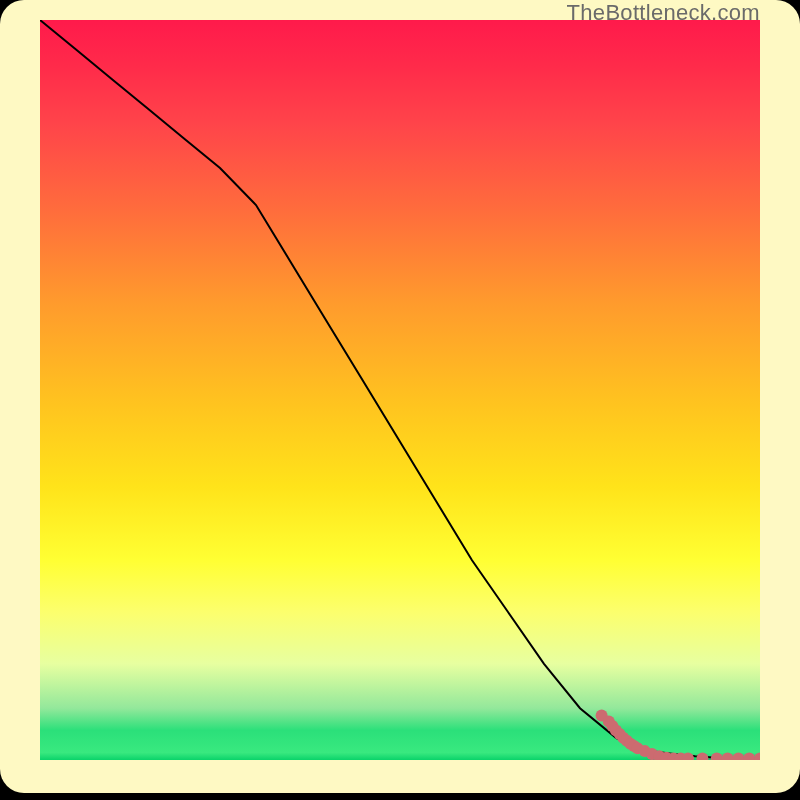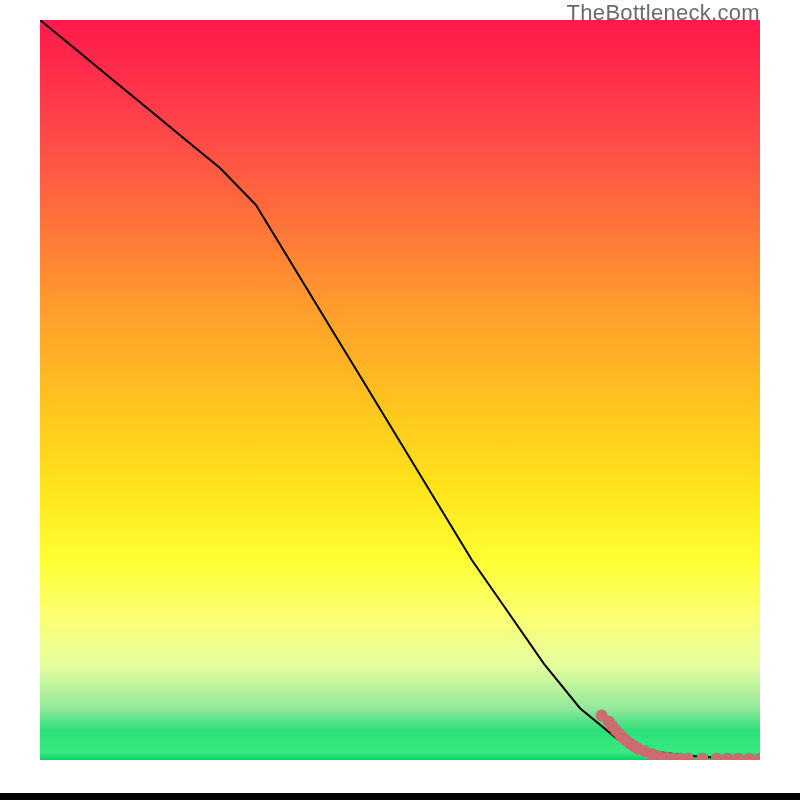--- a/index.html
+++ b/index.html
@@ -8,21 +8,22 @@
     width: 800px;
     height: 800px;
     background: #000;
     font-family: Arial, Helvetica, sans-serif;
     overflow: hidden;
   }
   .stage {
     position: relative;
     width: 800px;
     height: 793px;
-    background: #ffffff;
+    background: #fef9c3;
+    border-radius: 24px;
   }
   .plot {
     position: absolute;
     left: 40px;
     top: 20px;
     width: 720px;
     height: 740px;
     
     background: linear-gradient(to bottom,
       #ff1a4b 0%,

